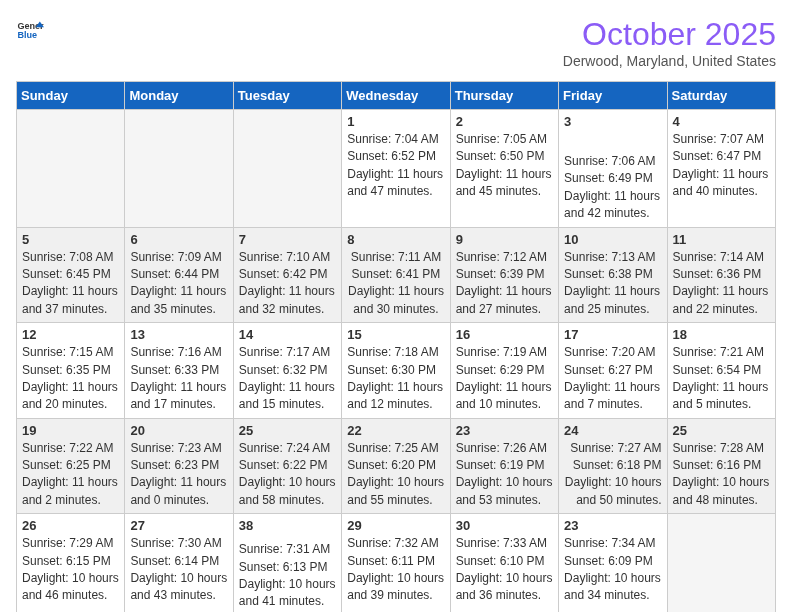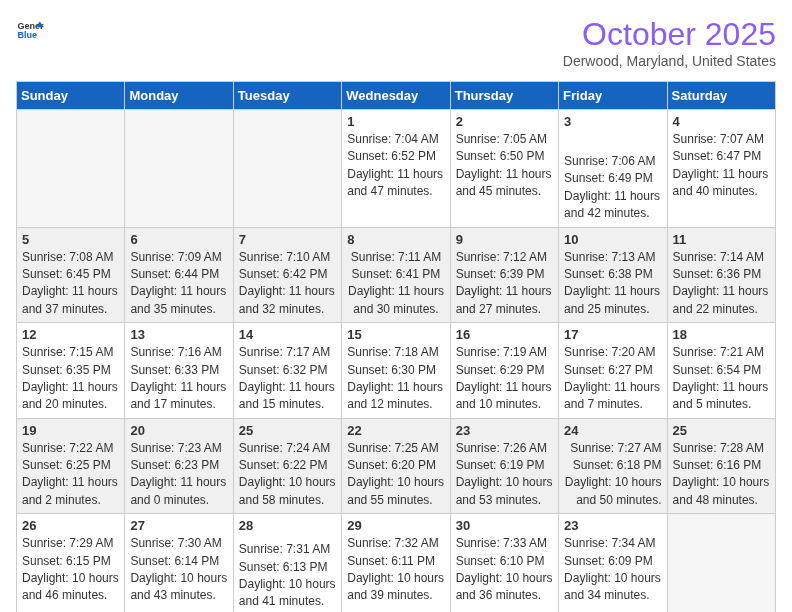--- a/index.html
+++ b/index.html
@@ -307,21 +307,21 @@
 and 46 minutes.</div>
         </td>
         <td>
           <span class="day-num">27</span>
           <div class="day-info" style="white-space: pre-line;">Sunrise: 7:30 AM
 Sunset: 6:14 PM
 Daylight: 10 hours
 and 43 minutes.</div>
         </td>
         <td>
-          <span class="day-num">28</span>
+          <span class="day-num">38</span>
           <div class="day-info" style="white-space: pre-line; margin-top: 8px;">Sunrise: 7:31 AM
 Sunset: 6:13 PM
 Daylight: 10 hours
 and 41 minutes.</div>
         </td>
         <td>
           <span class="day-num">29</span>
           <div class="day-info" style="white-space: pre-line;">Sunrise: 7:32 AM
 Sunset: 6:11 PM
 Daylight: 10 hours

